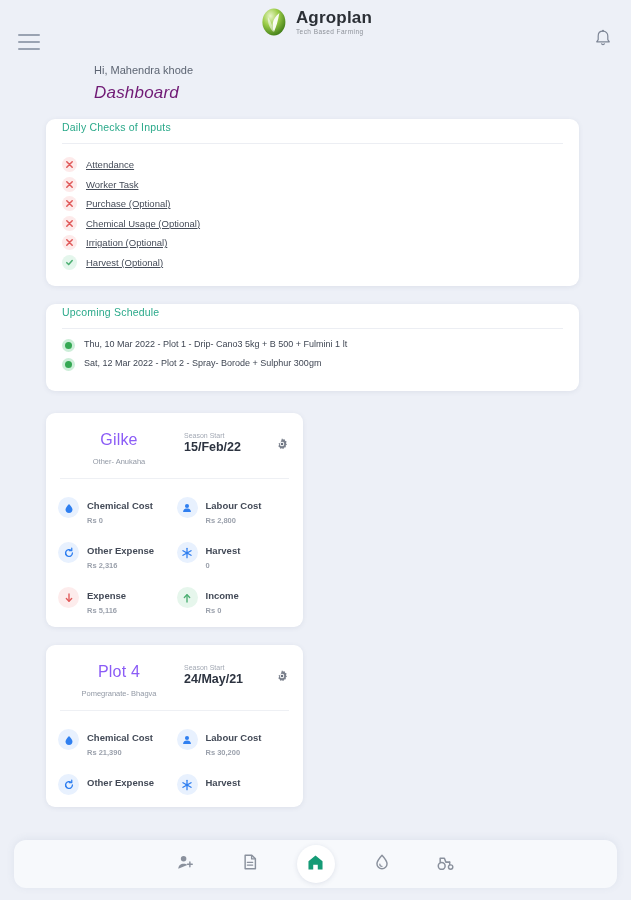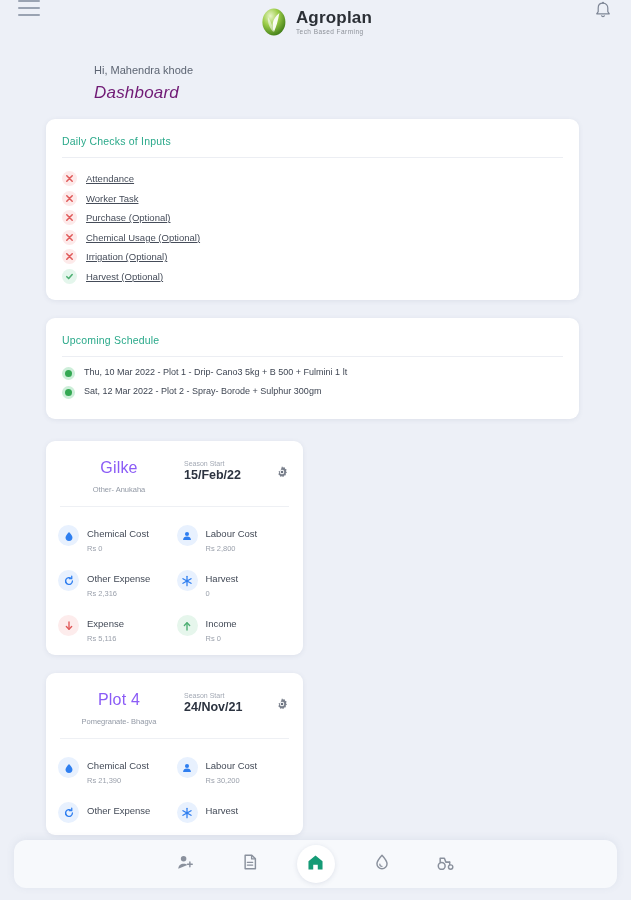--- a/index.html
+++ b/index.html
@@ -14,21 +14,21 @@
     background: #edf0f7;
     font-family: "Liberation Sans", sans-serif;
     color: #3b4452;
     position: relative;
   }
 
   
   .appbar {
     height: 50px;
     display: flex;
-    align-items: flex-start;
+    align-items: flex-end;
     padding: 0 18px;
     background: #edf0f7;
     position: relative;
   }
   .hamburger {
     width: 22px; height: 16px;
     display: flex; flex-direction: column; justify-content: space-between;
     cursor: pointer;
   }
   .hamburger span {
@@ -63,21 +63,21 @@
   }
 
   
   .card {
     background: #ffffff;
     border-radius: 9px;
     box-shadow: 0 1px 5px rgba(80, 95, 130, .10);
     margin: 0 52px 0 46px;
   }
   .card-title {
-    font-size: 10.5px; color: #2aa98a; padding: 16px 16px 10px 16px;
+    font-size: 10.5px; color: #2aa98a; padding: 2px 16px 10px 16px;
     letter-spacing: .2px;
   }
   .card-sep { height: 1px; background: #eceef3; margin: 0 16px; }
 
   
   #daily-card { margin-top: 16px; }
   .check-list { padding: 11px 16px 14px 16px; }
   .check-row {
     display: flex; align-items: center; gap: 9px; height: 19.5px;
   }
@@ -136,21 +136,21 @@
   }
   .metric { display: flex; gap: 8px; padding: 6px 0; }
   .m-icon {
     width: 21px; height: 21px; border-radius: 50%;
     flex: 0 0 21px; display: flex; align-items: center; justify-content: center;
     margin-top: 2px;
   }
   .m-icon.blue { background: #e8f1fe; }
   .m-icon.red  { background: #fdecec; }
   .m-icon.green{ background: #e6f6ec; }
-  .m-text { min-width: 0; }
+  .m-text { min-width: 0; font-weight: bold; }
   .m-label { font-size: 9.5px; color: #434a57; line-height: 1.35; }
   .m-value { font-size: 7.5px; color: #9ba1ac; margin-top: 3px; }
 
   .report-row { padding: 6px 14px 12px 14px; text-align: right; }
   .report-link {
     font-size: 7.5px; color: #a9aeb8; cursor: pointer;
   }
 
   
   .bottom-nav {
@@ -370,21 +370,21 @@
       </div>
     </div>
     <div class="plot-card" id="plot4-card">
       <div class="plot-head">
         <div class="plot-ident">
           <div class="plot-name">Plot 4</div>
           <div class="plot-crop">Pomegranate- Bhagva</div>
         </div>
         <div class="season-block">
           <div class="season-label">Season Start</div>
-          <div class="season-date">24/Nov/21</div>
+          <div class="season-date">24/May/21</div>
         </div>
         <span class="gear"><svg width="14" height="14" viewBox="0 0 16 16">
             <path d="M8 1.3 l1.1 1.6 1.9 -.4 .5 1.9 1.8 .8 -.8 1.8 1.2 1.5 -1.5 1.2 .2 1.9 -1.9 .4 -1 1.7 -1.7 -.9 -1.8 .7 -.7 -1.8 -1.6 -1 1 -1.6 -.5 -1.9 1.9 -.5 .8 -1.8 z" fill="#6b7280" opacity=".9"></path>
             <circle cx="8" cy="8" r="2.6" fill="#ffffff"></circle>
             <circle cx="8" cy="8" r="1.5" fill="#6b7280"></circle>
           </svg></span>
       </div>
       <div class="plot-sep"></div>
       <div class="metrics">
         <div class="metric">

